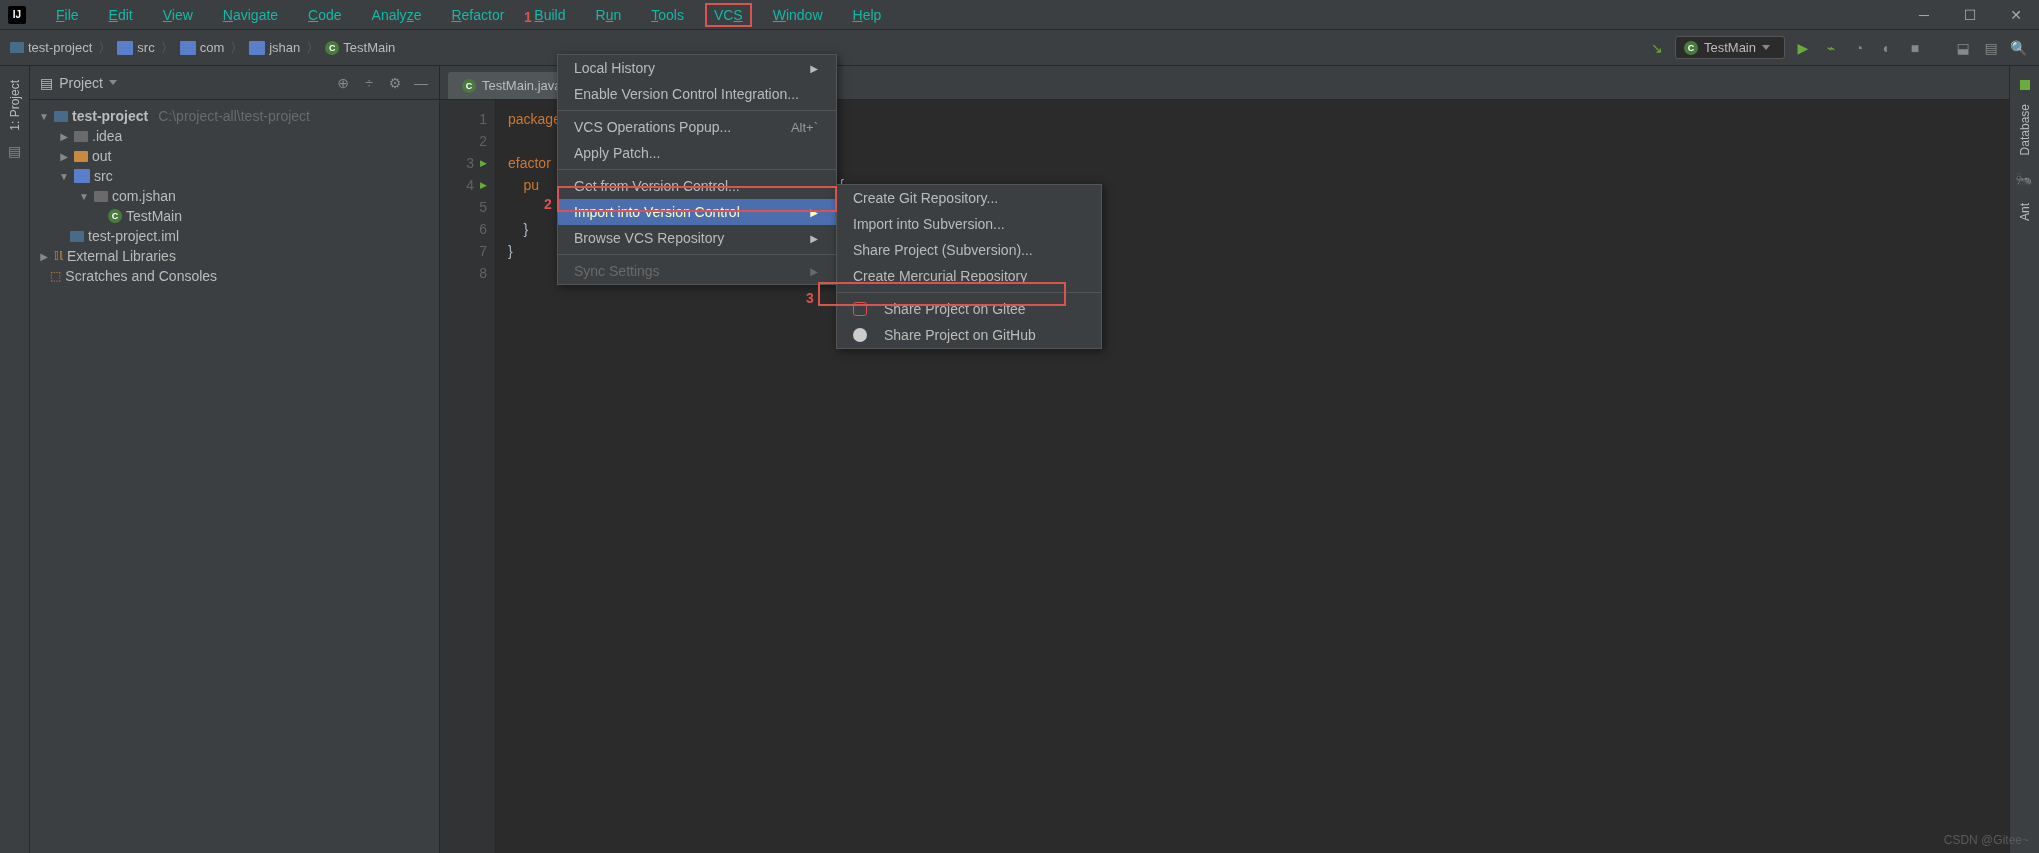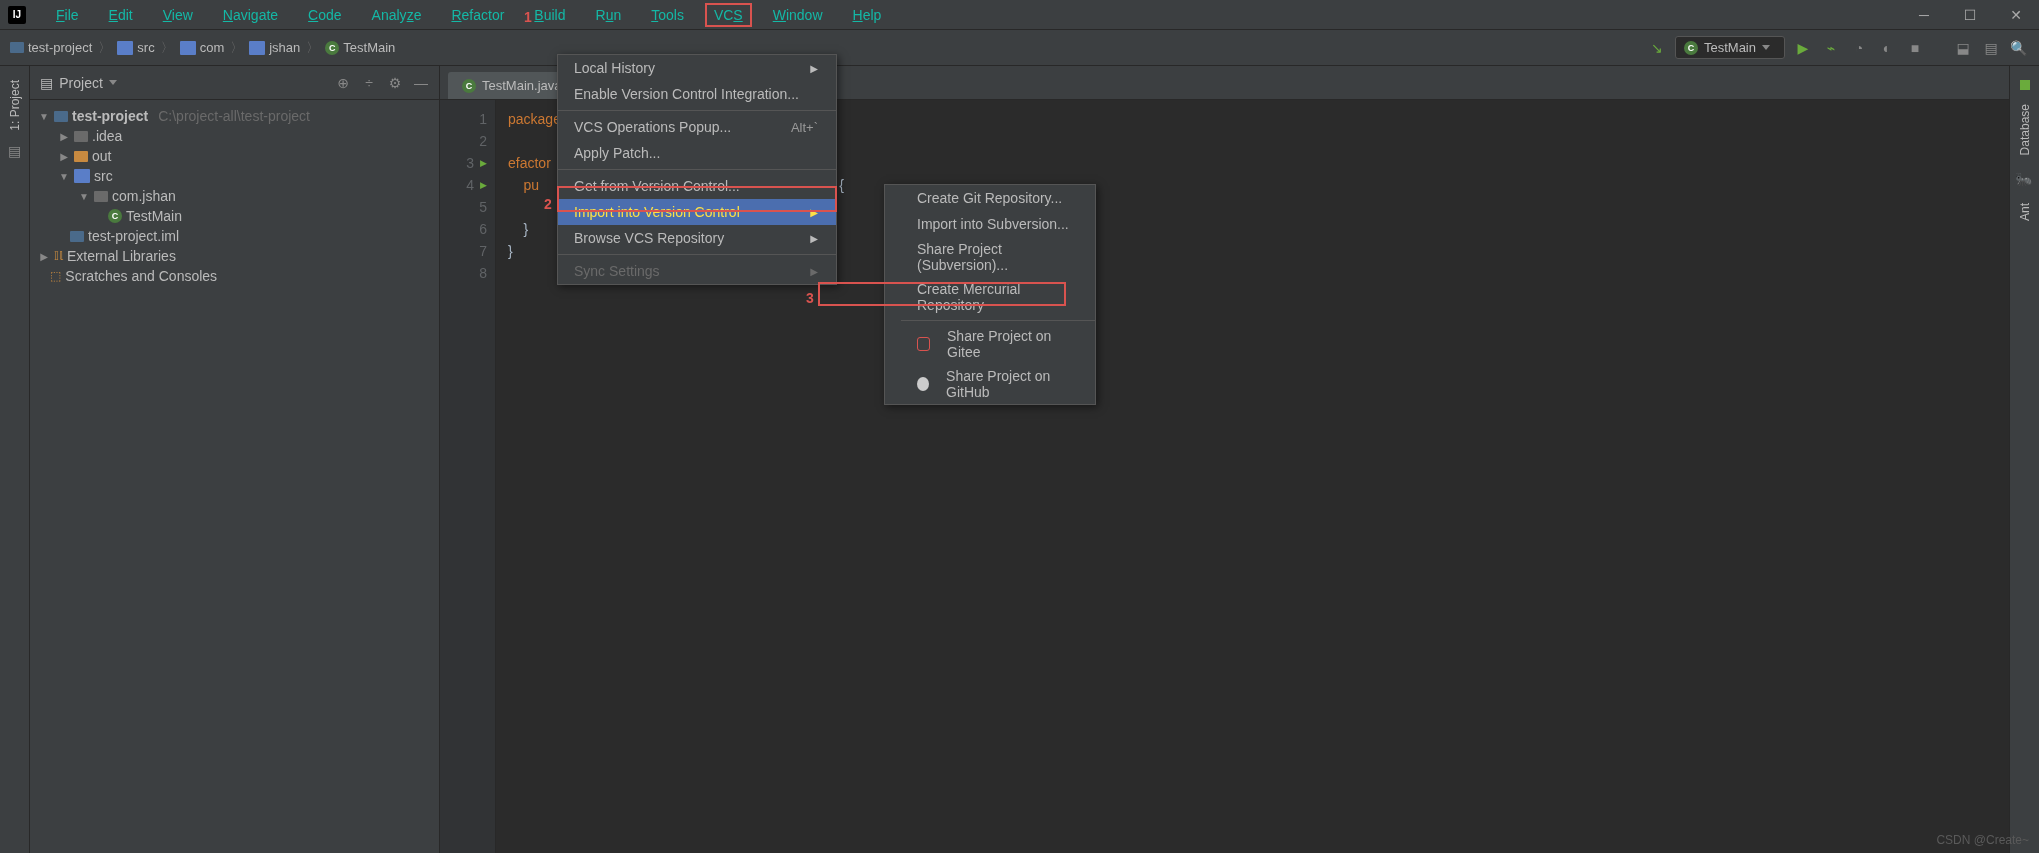--- a/index.html
+++ b/index.html
@@ -59,27 +59,27 @@
     .run-gutter { color: #6aab3c; font-size: 9px; }
     .code { padding: 8px 0 0 12px; line-height: 22px; color: #a9b7c6; }
     .kw { color: #cc7832; }
     
     .right-gutter { width: 30px; background: #3c3f41; border-left: 1px solid #282828; display: flex; flex-direction: column; align-items: center; padding-top: 8px; }
     .right-gutter .gutter-text { margin: 4px 0; }
     .ok-square { width: 10px; height: 10px; background: #6aab3c; margin: 6px 0; }
 
     .dropdown { position: absolute; background: #3c3f41; border: 1px solid #555; box-shadow: 2px 2px 8px rgba(0,0,0,0.5); z-index: 100; font-size: 14px; }
     .dropdown-item { padding: 4px 18px 4px 16px; color: #bbb; display: flex; align-items: center; justify-content: space-between; min-height: 26px; }
-    .dropdown-item.selected { background: #4b6eaf; color: #fde047; }
+    .dropdown-item.selected { background: #4b6eaf; color: #fef9c3; }
     .dropdown-item.disabled { color: #6a6a6a; }
     .dropdown-sep { height: 1px; background: #555; margin: 3px 0; }
     .submenu-arrow { font-size: 10px; margin-left: 30px; }
     .shortcut { color: #999; font-size: 13px; margin-left: 30px; }
     .menu1 { left: 557px; top: 30px; width: 280px; margin-top: 24px; }
-    .menu2 { left: 884px; top: 184px; width: 212px; padding-left: 16px; }
+    .menu2 { left: 836px; top: 184px; width: 266px; }
     .dd-left { display: flex; align-items: center; gap: 17px; }
     .dd-icon { width: 16px; height: 16px; display: flex; align-items: center; justify-content: center; }
     
     .annotation { position: absolute; color: #d9534f; font-weight: bold; font-size: 14px; z-index: 200; }
     .red-box { position: absolute; border: 2px solid #d9534f; z-index: 199; pointer-events: none; }
     
     .watermark { position: absolute; right: 10px; bottom: 6px; color: #5a5a5a; font-size: 12px; }
     
     .gh-icon { width: 14px; height: 14px; border-radius: 50%; background: #ccc; display: inline-block; }
     .gitee-icon { width: 14px; height: 14px; border-radius: 3px; border: 1.5px solid #d9534f; display: inline-block; }
@@ -344,13 +344,13 @@
       </span>
     </div>
 </div>
 
 <div class="annotation" style="left:524px; top:9px">1</div>
 <div class="annotation" style="left:544px; top:196px">2</div>
 <div class="annotation" style="left:806px; top:290px">3</div>
 <div class="red-box" style="left:557px; top:186px; width:280px; height:26px"></div>
 <div class="red-box" style="left:818px; top:282px; width:248px; height:24px"></div>
 
-<div class="watermark">CSDN @Create~</div>
+<div class="watermark">CSDN @Gitee~</div>
 
 </body></html>

